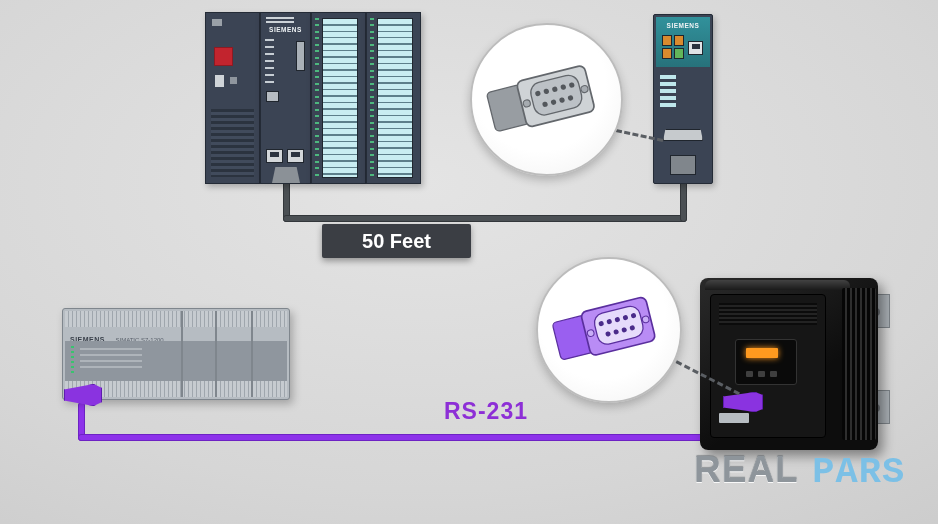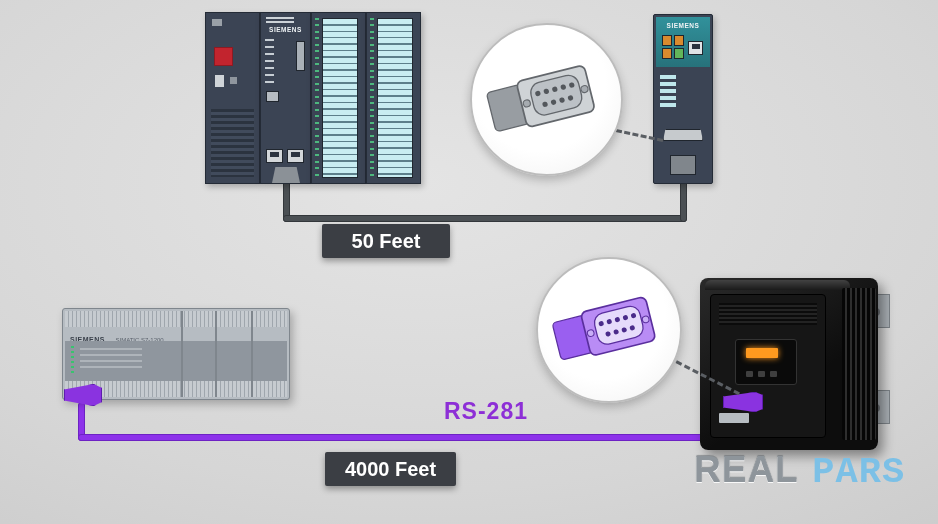--- a/index.html
+++ b/index.html
@@ -81,21 +81,21 @@
   
   .pconn { position:absolute; z-index:3; background:#8a33e0; border:1px solid #5e1cae;
     box-shadow:0 0 7px rgba(141,50,234,.8); }
   .pconn.left  { left:64px;  top:384px; width:38px; height:22px; clip-path:polygon(0 25%,78% 0,100% 18%,100% 82%,78% 100%,0 75%); }
   .pconn.right { left:723px; top:392px; width:40px; height:20px; clip-path:polygon(0 22%,80% 0,100% 15%,100% 85%,80% 100%,0 78%); }
 
   
   .label-box { position:absolute; z-index:5; height:34px; line-height:34px; text-align:center;
     background:#3b3e44; color:#fff; font-size:20px; font-weight:bold;
     border-radius:2px; box-shadow:0 3px 6px rgba(0,0,0,.35); }
-  .label-box.ft50  { left:322px; top:224px; width:128px; }
+  .label-box.ft50  { left:322px; top:224px; width:149px; }
   .label-box.ft4000{ left:325px; top:452px; width:131px; }
 
   
   .std { position:absolute; z-index:5; font-weight:bold; letter-spacing:1px; font-size:23px; }
   .std.rs232 { left:449px; top:178px; color:#2e3338; }
   .std.rs485 { left:444px; top:398px; color:#8d2fd6; }
 
   
   .zoom { position:absolute; z-index:6; border-radius:50%;
     background:radial-gradient(circle at 45% 40%, #ffffff 55%, #f0f0f0 100%);
@@ -254,21 +254,20 @@
     </div>
     <div class="row-bot"></div>
     <div class="div d1"></div>
     <div class="div d2"></div>
     <div class="div d3"></div>
   </div>
 
   <div class="pconn left"></div>
   <div class="pconn right"></div>
 
-  <div class="label-box ft4000">4000 Feet</div>
 
   <div class="zoom bottom">
     <svg class="db9 purple" viewBox="0 0 150 105" xmlns="http://www.w3.org/2000/svg">
       <g transform="rotate(-14 75 52)">
         <rect x="10" y="28" width="40" height="46" rx="5" fill="var(--shell)" stroke="var(--edge)" stroke-width="1.5"></rect>
         <rect x="46" y="24" width="80" height="54" rx="7" fill="var(--flange)" stroke="var(--edge)" stroke-width="2"></rect>
         <rect x="59" y="31" width="56" height="38" rx="12" fill="var(--face)" stroke="var(--edge)" stroke-width="1.5"></rect>
         <circle cx="67" cy="43" r="3" fill="var(--pin)"></circle>
           <circle cx="77" cy="43" r="3" fill="var(--pin)"></circle>
         <circle cx="87" cy="43" r="3" fill="var(--pin)"></circle>
@@ -278,21 +277,21 @@
           <circle cx="82" cy="57" r="3" fill="var(--pin)"></circle>
         <circle cx="92" cy="57" r="3" fill="var(--pin)"></circle>
           <circle cx="102" cy="57" r="3" fill="var(--pin)"></circle>
         <circle cx="52" cy="51" r="4" fill="var(--screw)" stroke="var(--edge)" stroke-width="1.2"></circle>
         <circle cx="120" cy="51" r="4" fill="var(--screw)" stroke="var(--edge)" stroke-width="1.2"></circle>
       </g>
     </svg>
   </div>
   <div class="dash bottom"></div>
 
-  <div class="std rs485">RS-281</div>
+  <div class="std rs485">RS-231</div>
 
   <div class="dev drive">
     <div class="bracket t"></div>
     <div class="bracket b"></div>
     <div class="body"></div>
     <div class="fins"></div>
     <div class="front">
       <div class="fvents"></div>
       <div class="panel">
         <div class="display"></div>

